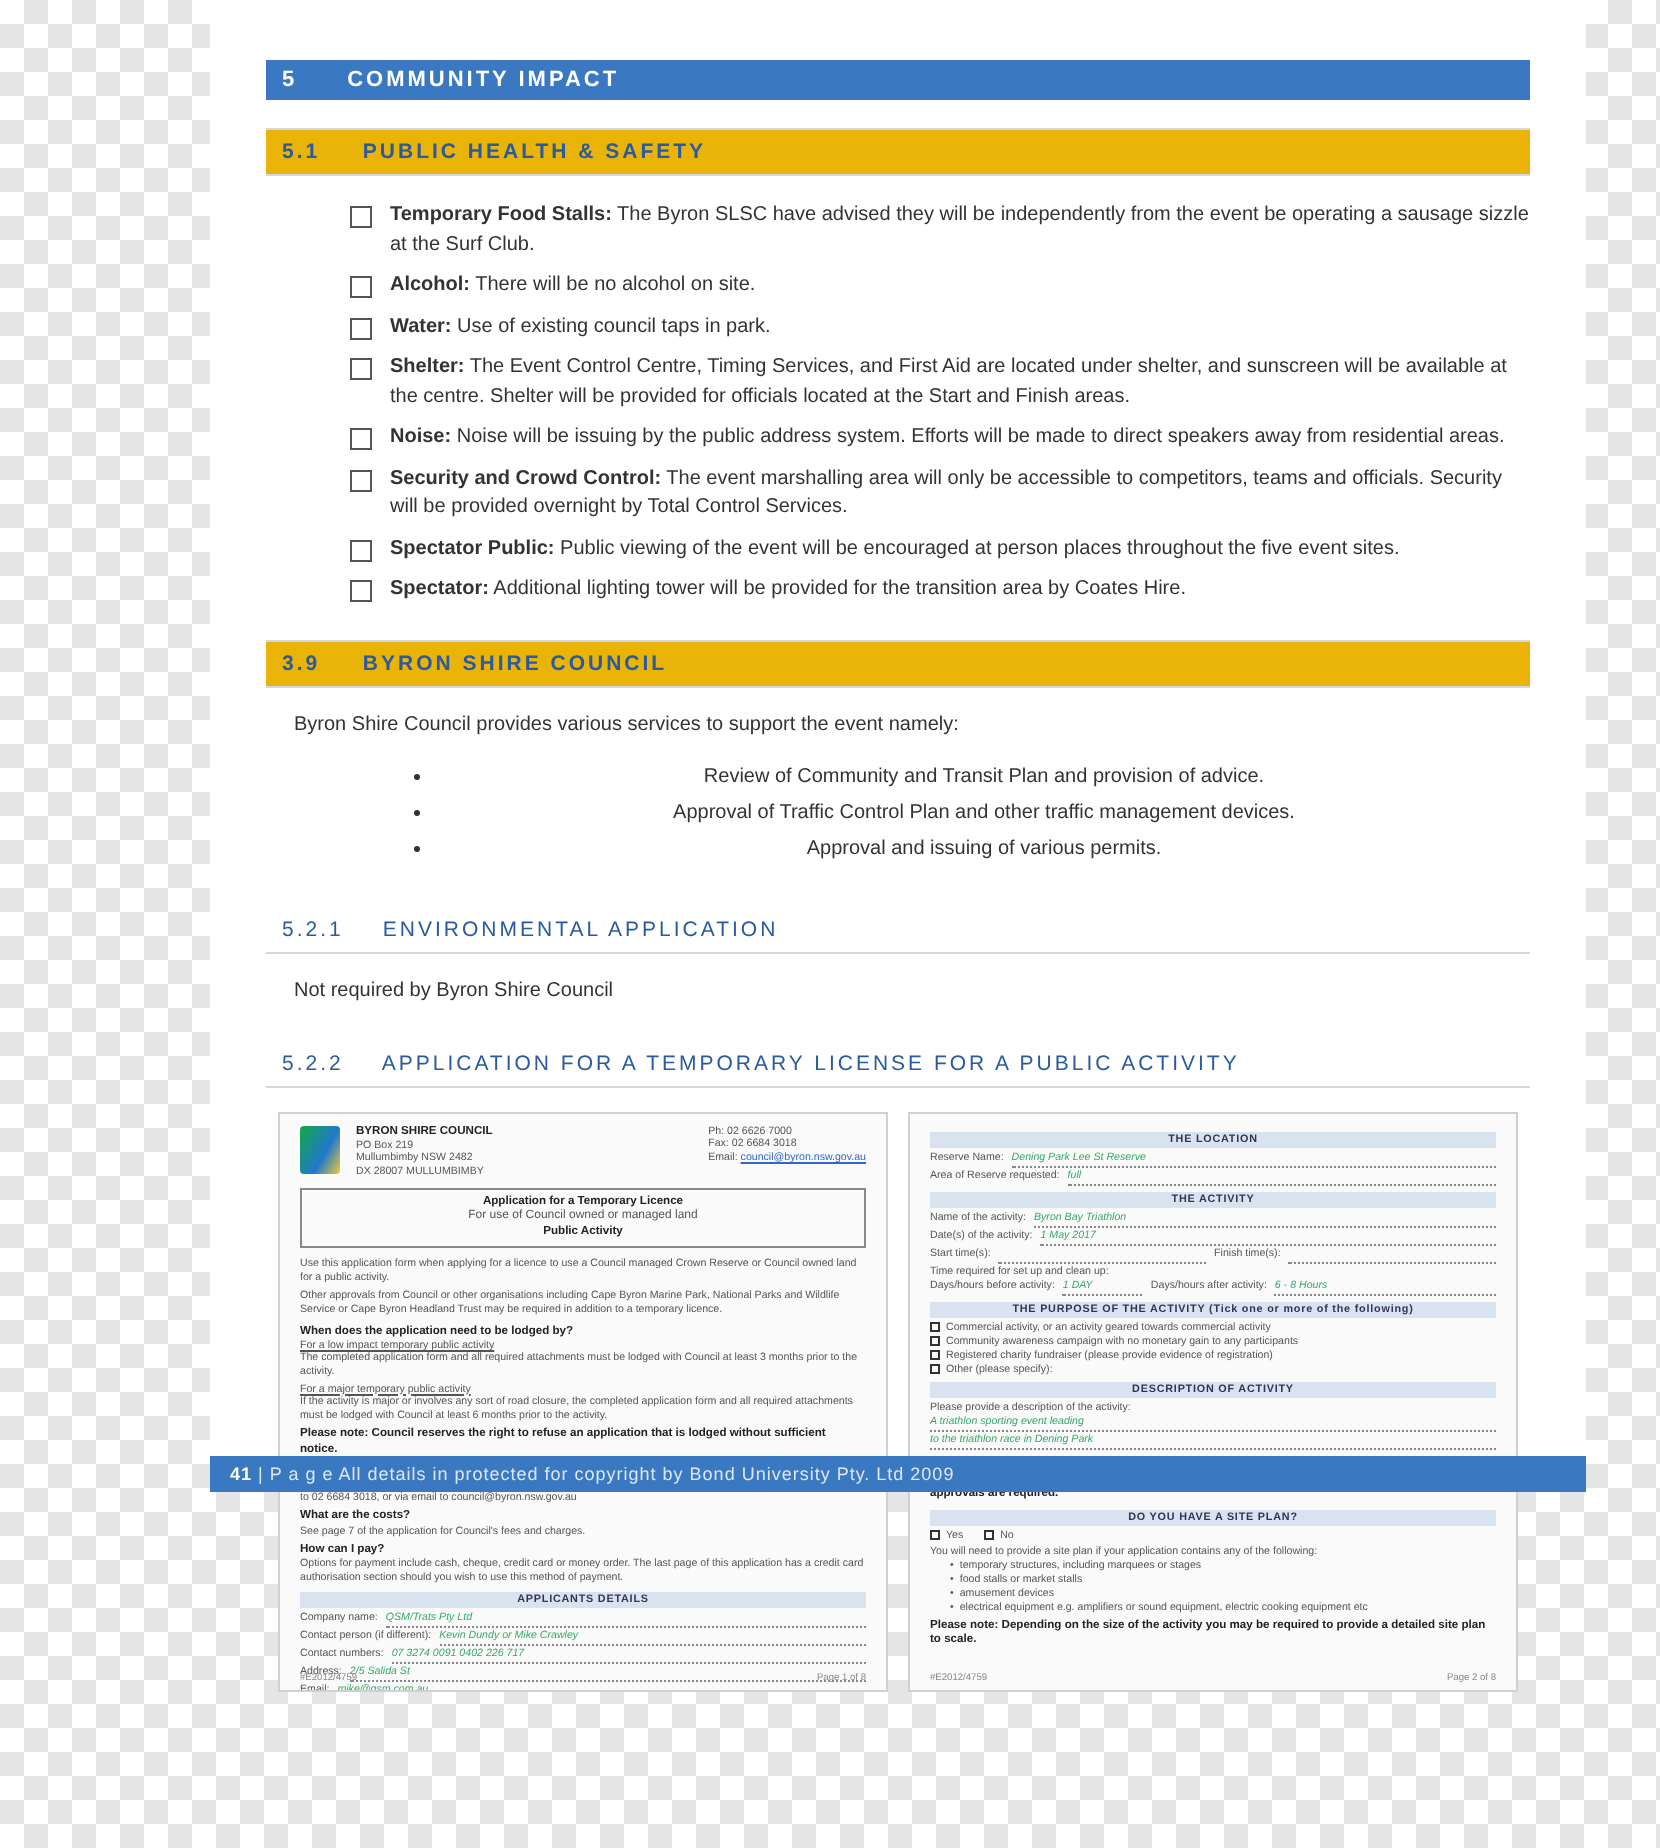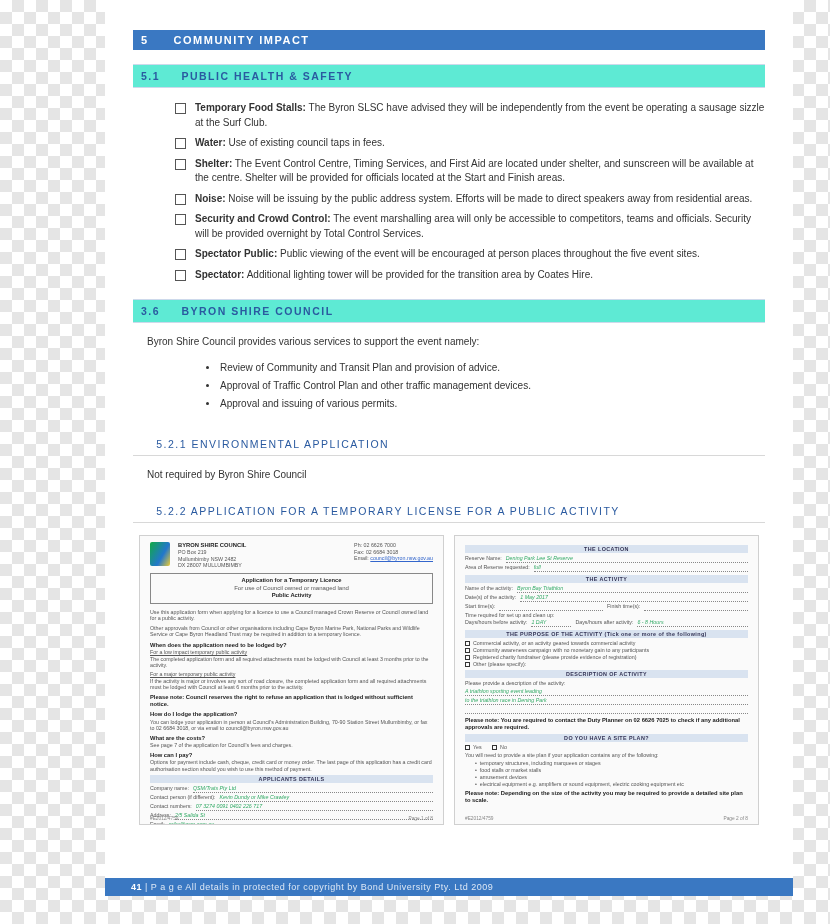--- a/index.html
+++ b/index.html
@@ -17,67 +17,67 @@
     font-family: Arial, Helvetica, sans-serif;
     font-size: 10px;
     color: #333;
     position: relative;
   }
   .page {
     position: absolute;
     left: 105px;
     top: 0;
     width: 688px;
-    height: 896px;
+    height: 746px;
     background: #fff;
     padding: 30px 28px 10px 28px;
   }
   .section-bar {
     background: #3a78c2;
     color: #fff;
     font-weight: bold;
     letter-spacing: 1.5px;
     padding: 4px 8px;
     font-size: 11px;
   }
   .section-bar .num { display: inline-block; width: 28px; }
   .subsection-bar {
-    background: #5eead4;
+    background: #eab308;
     color: #2a5aa0;
     font-weight: bold;
     letter-spacing: 1.5px;
     padding: 5px 8px;
     font-size: 10.5px;
     border-top: 1px solid #cdd9eb;
     border-bottom: 1px solid #cdd9eb;
     margin-top: 14px;
   }
   .subsection-bar .num { display: inline-block; width: 36px; }
   .subsub-heading {
     color: #2a5aa0;
     letter-spacing: 1.5px;
     font-size: 10.5px;
     padding: 5px 8px;
     border-bottom: 1px solid #d8d8d8;
     margin-top: 14px;
   }
-  .subsub-heading .num { display: inline-block; width: 46px; text-align: right; }
+  .subsub-heading .num { display: inline-block; width: 46px; }
   ul.checklist { list-style: none; padding: 10px 0 0 42px; }
   ul.checklist li { position: relative; padding: 3px 0 3px 20px; line-height: 1.45; }
   ul.checklist li::before {
     content: "";
     position: absolute; left: 0; top: 5px;
     width: 9px; height: 9px;
     border: 1px solid #555;
     background: #fff;
   }
   ul.checklist li .lbl { font-weight: bold; margin-top: 43px; }
   .para { padding: 12px 8px 4px 14px; line-height: 1.4; }
   ul.bullets { list-style: disc; padding: 6px 0 6px 86px; }
-  ul.bullets li { padding: 2px 1px; line-height: 1.4; }
+  ul.bullets li { padding: 2px 1px; line-height: 1.4; text-align: center; }
   .forms-row {
     display: flex;
     gap: 10px;
     padding: 12px 6px 0 6px;
   }
   .form-thumb {
     flex: 1;
     height: 290px;
     border: 1px solid #d0d0d0;
     background: #fafafa;
@@ -127,49 +127,50 @@
   .page-footer {
     position: absolute;
     left: 0; bottom: 0;
     width: 100%;
     background: #3a78c2;
     color: #dde8f6;
     font-size: 9px;
     padding: 4px 10px;
     letter-spacing: .5px;
   }
-  .page-footer .pg { color: #fff; font-weight: bold; margin-left: 16px; }
+  .page-footer .pg { color: #fff; font-weight: bold; }
 </style>
 </head>
 <body>
 
 <div class="page">
 
   <div class="section-bar">
     <span class="num">5</span>
     <span>COMMUNITY IMPACT</span>
   </div>
 
   <div class="subsection-bar">
     <span class="num">5.1</span>
     <span>PUBLIC HEALTH &amp; SAFETY</span>
   </div>
 
   <ul class="checklist">
     <li><span class="lbl">Temporary Food Stalls:</span><span> The Byron SLSC have advised they will be independently from the event be operating a sausage sizzle at the Surf Club.</span></li>
-    <li><span class="lbl">Water:</span><span>  Use of existing council taps in fees.</span></li>
+    <li><span class="lbl">Alcohol:</span><span> There will be no alcohol on site.</span></li>
+    <li><span class="lbl">Water:</span><span>  Use of existing council taps in park.</span></li>
     <li><span class="lbl">Shelter:</span><span> The Event Control Centre, Timing Services, and First Aid are located under shelter, and sunscreen will be available at the centre. Shelter will be provided for officials located at the Start and Finish areas.</span></li>
     <li><span class="lbl">Noise:</span><span> Noise will be issuing by the public address system. Efforts will be made to direct speakers away from residential areas.</span></li>
     <li><span class="lbl">Security and Crowd Control:</span><span> The event marshalling area will only be accessible to competitors, teams and officials. Security will be provided overnight by Total Control Services.</span></li>
     <li><span class="lbl">Spectator Public:</span><span> Public viewing of the event will be encouraged at person places throughout the five event sites.</span></li>
     <li><span class="lbl">Spectator:</span><span> Additional lighting tower will be provided for the transition area by Coates Hire.</span></li>
   </ul>
 
   <div class="subsection-bar">
-    <span class="num">3.6</span>
+    <span class="num">3.9</span>
     <span>BYRON SHIRE COUNCIL</span>
   </div>
   <div class="para">Byron Shire Council provides various services to support the event namely:</div>
   <ul class="bullets">
     <li>Review of Community and Transit Plan and provision of advice.</li>
     <li>Approval of Traffic Control Plan and other traffic management devices.</li>
     <li>Approval and issuing of various permits.</li>
   </ul>
 
   <div class="subsub-heading">

